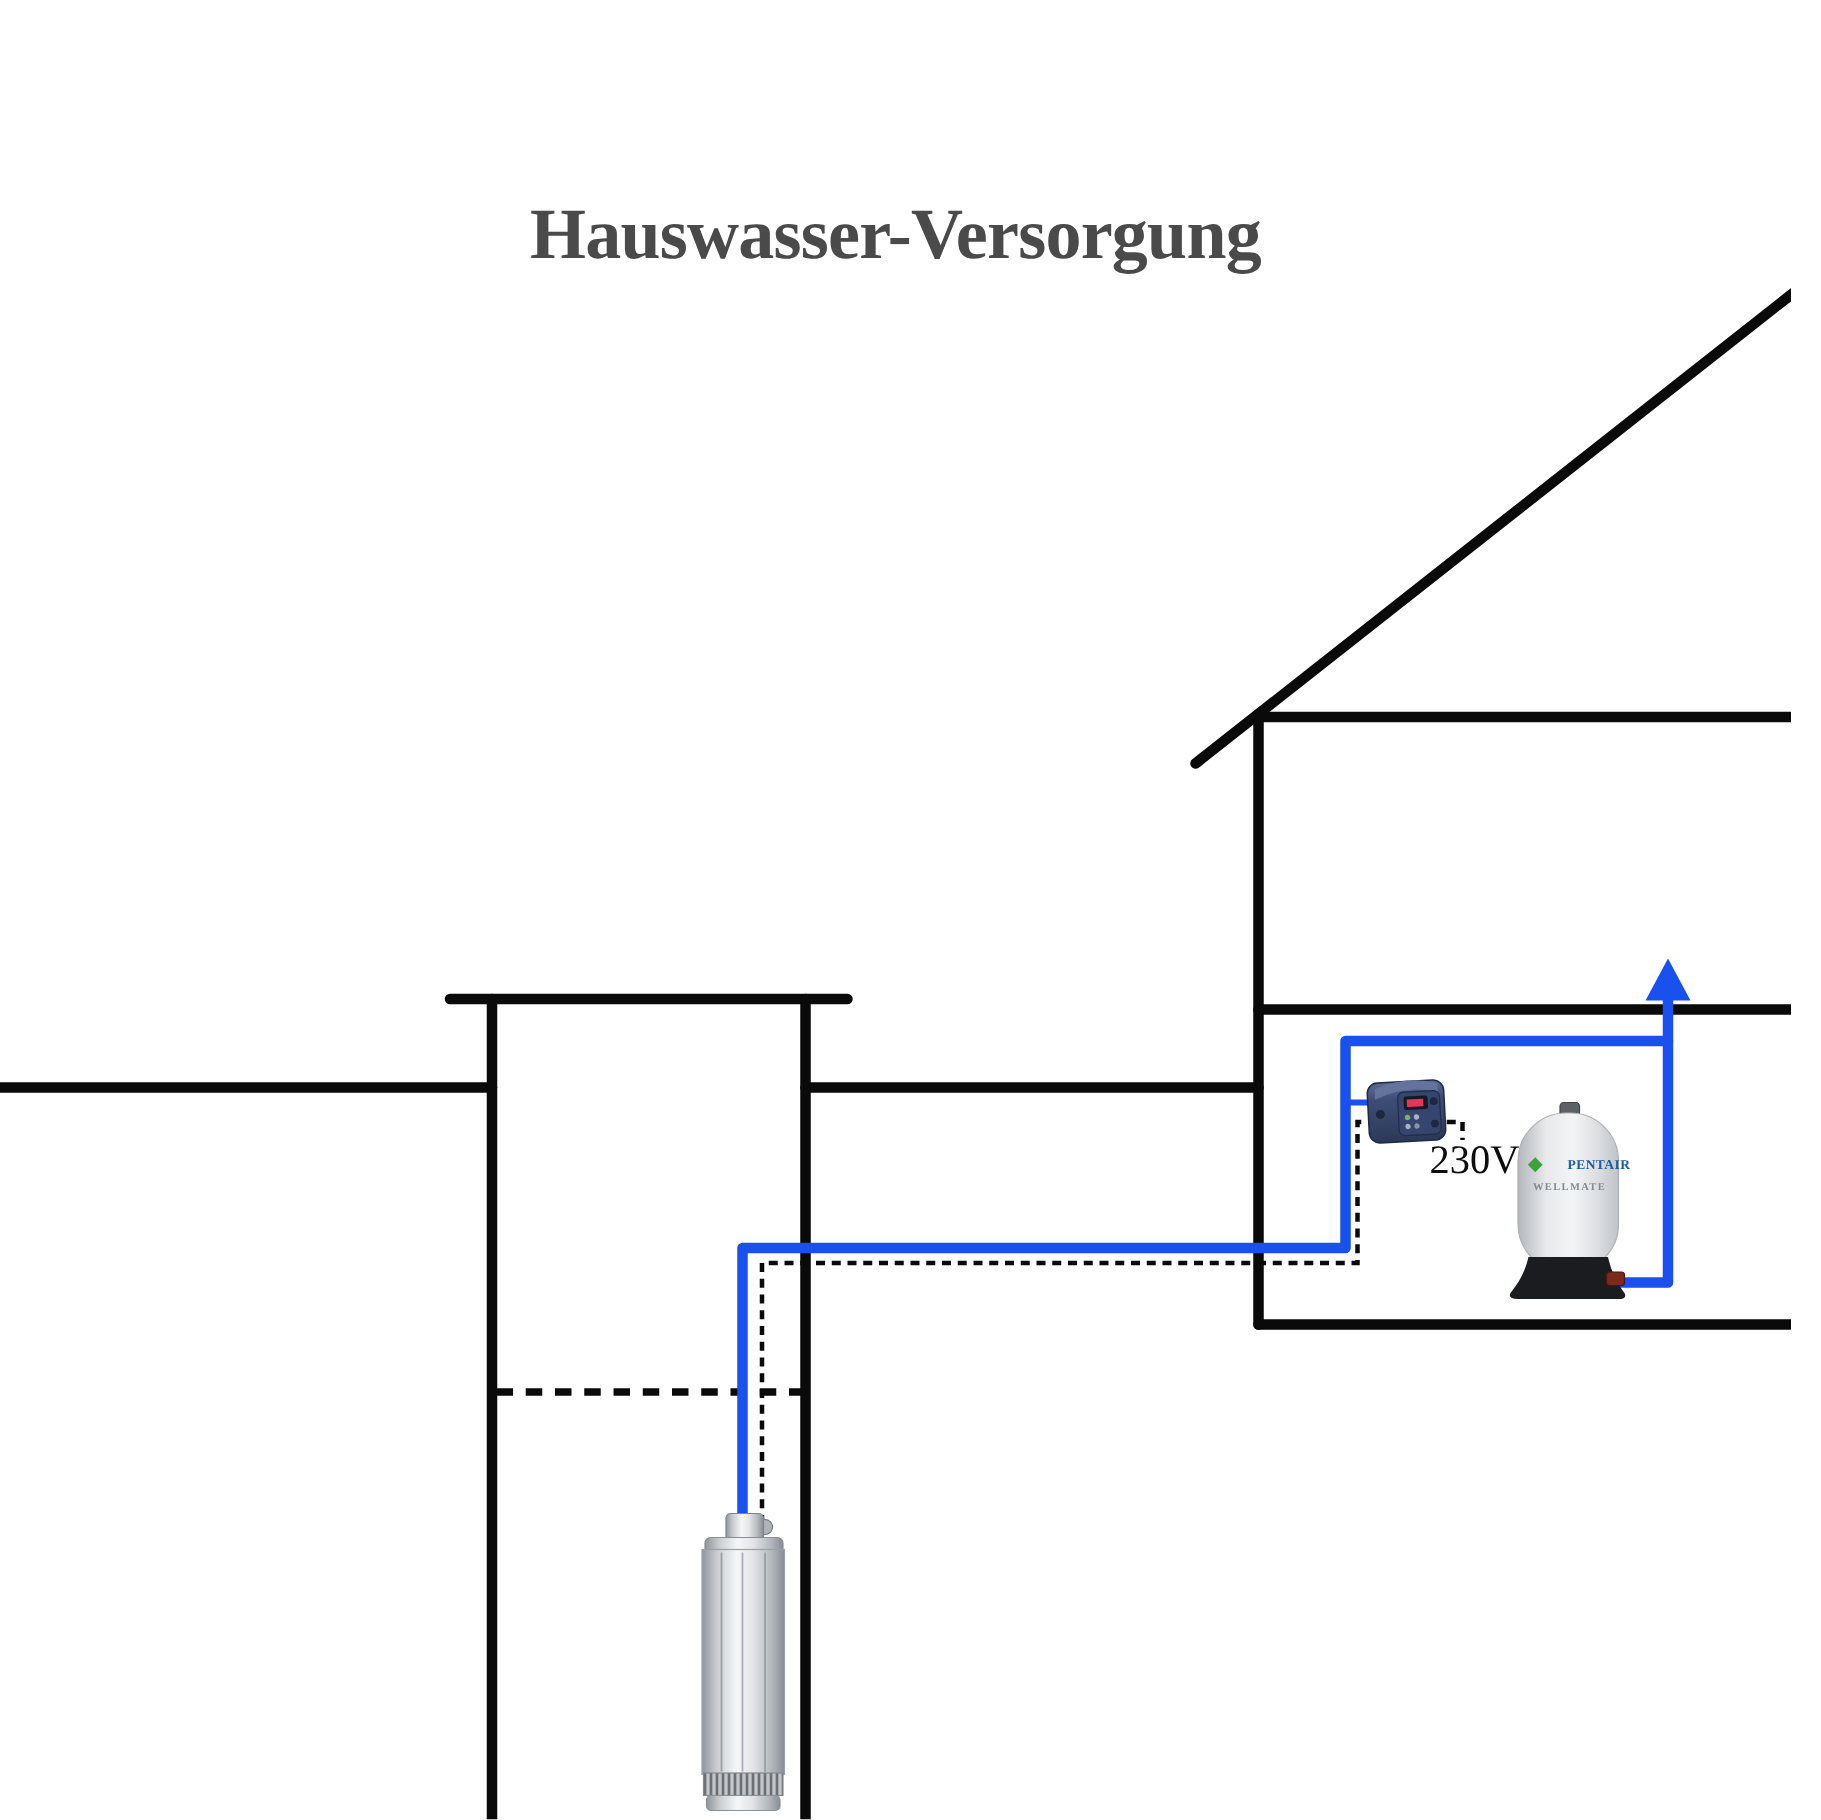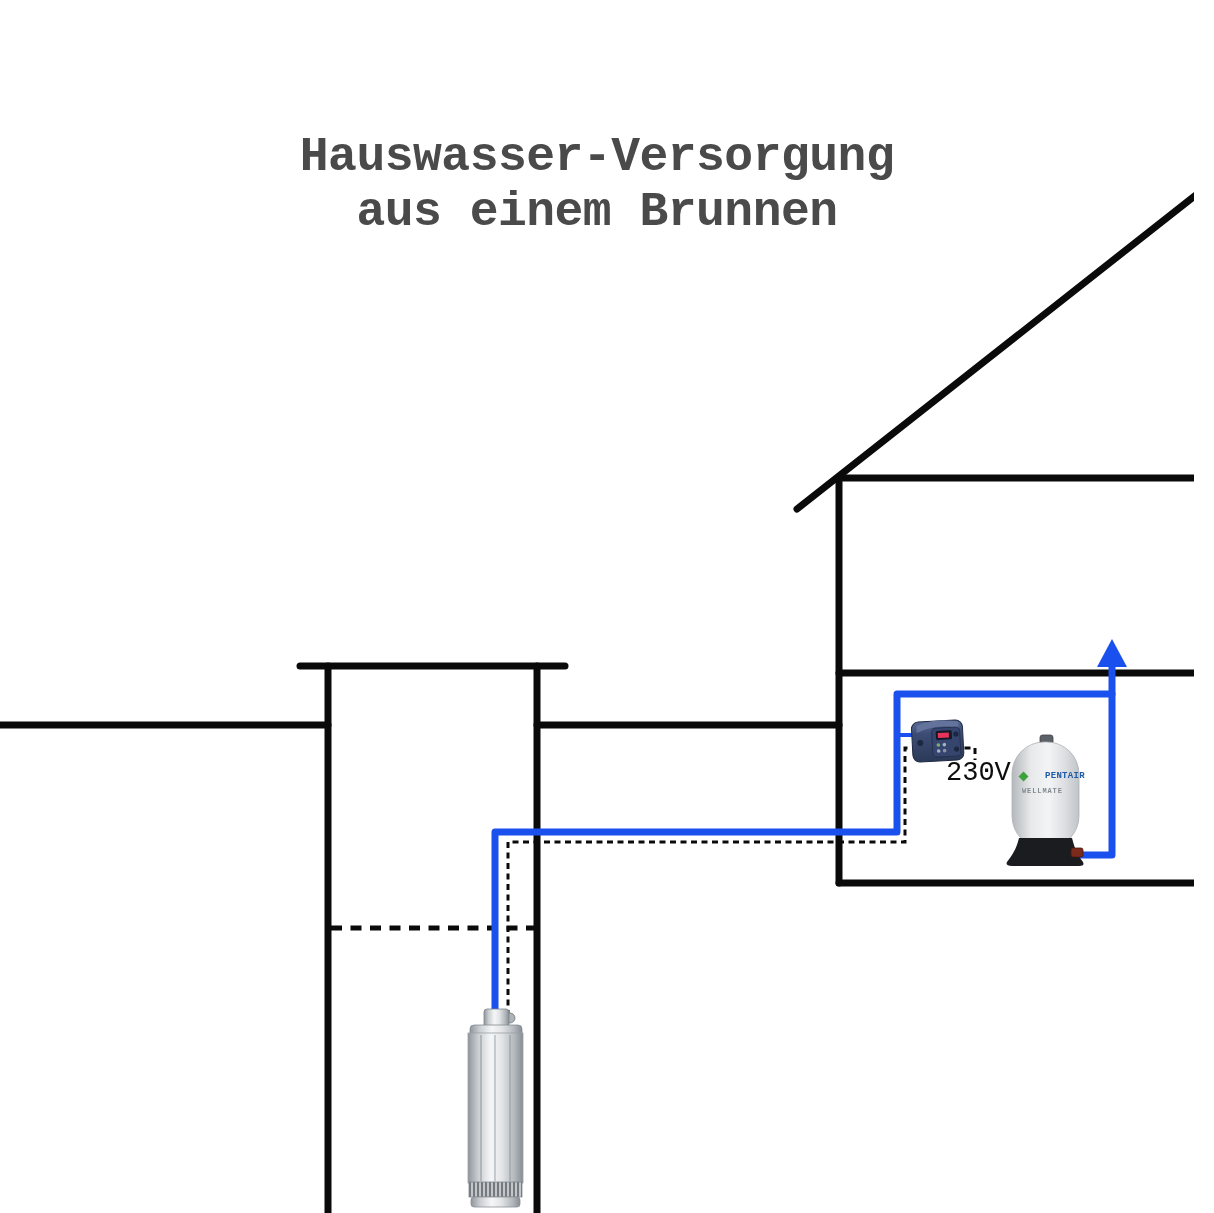--- a/index.html
+++ b/index.html
@@ -1,28 +1,28 @@
 <!DOCTYPE html>
 <html style="--c-line: #0a0a0a; --c-pipe: #1a50ee; --c-title: #4a4a4a; --c-brand-blue: #1d5ba6; --c-model-gray: #828a91;"><head>
 <meta charset="utf-8">
 <style>
   *{margin:0;padding:0;box-sizing:border-box}
   html,body{background:#ffffff}
   .stage{position:relative;width:1194px;height:1213px;overflow:hidden;background:#fff;
-         font-family:Liberation Mono, monospace}
+         font-family:Liberation Serif, serif}
   .diagram-svg{position:absolute;left:0;top:0}
   .ln{stroke:var(--c-line,#0a0a0a);stroke-width:7;stroke-linecap:round;fill:none}
   .wl{stroke:var(--c-line,#0a0a0a);stroke-width:5;fill:none;stroke-dasharray:11 8.5}
   .pipe{stroke:var(--c-pipe,#1a50ee);stroke-width:7;stroke-linecap:round;stroke-linejoin:round;fill:none}
   .pipe-thin{stroke:var(--c-pipe,#1a50ee);stroke-width:4;fill:none}
   .cable{stroke:var(--c-line,#0a0a0a);stroke-width:3;fill:none;stroke-dasharray:6 4.5}
   .arrowhead{fill:var(--c-pipe,#1a50ee)}
   .title{position:absolute;top:130px;left:0;width:100%;text-align:center;
          color:var(--c-title,#4a4a4a);font-weight:700;font-size:48px;line-height:1.14;letter-spacing:-0.5px}
-  .label-230v{position:absolute;left:946px;top:758px;width:74px;text-align:left;
+  .label-230v{position:absolute;left:946px;top:758px;width:74px;text-align:center;
               font-size:27px;color:#0d0d0d}
   .tank-brand{position:absolute;left:1020px;top:771px;display:flex;align-items:center;gap:18px;
               font-size:9px;font-weight:700;color:var(--c-brand-blue,#1d5ba6);letter-spacing:.3px}
   .tank-model{position:absolute;left:1022px;top:787px;font-size:7px;font-weight:700;
               color:var(--c-model-gray,#828a91);letter-spacing:.9px}
   .diamond{width:7px;height:7px;background:#3da23c;transform:rotate(45deg);display:inline-block;flex:0 0 auto}
 </style>
 </head>
 <body>
 
@@ -111,21 +111,20 @@
     <g>
       <rect x="1040" y="735" width="13" height="12" rx="2.5" fill="#5c6167" stroke="#3f4348" stroke-width="0.8"></rect>
       <rect x="1012" y="742" width="67" height="106" rx="32" fill="url(#tankg)" stroke="#adb1b5" stroke-width="0.8"></rect>
       <path d="M1019,838 C1016,851 1010,858 1007,862 Q1005,866 1012,866 L1079,866 Q1085,866 1083,862 C1080,858 1075,851 1072,838 Z" fill="#1b1c1f"></path>
       <rect x="1071" y="848" width="12" height="9" rx="2" fill="#7c2a1c" stroke="#4c160d" stroke-width="0.8"></rect>
     </g>
   </svg>
 
   <div class="title">
     <div>Hauswasser-Versorgung</div>
-    <div>aus einem Brunnen</div>
   </div>
 
   <div class="label-230v">230V</div>
 
   <div class="tank-brand">
     <span class="diamond"></span>
     <span>PENTAIR</span>
   </div>
   <div class="tank-model">WELLMATE</div>
 

